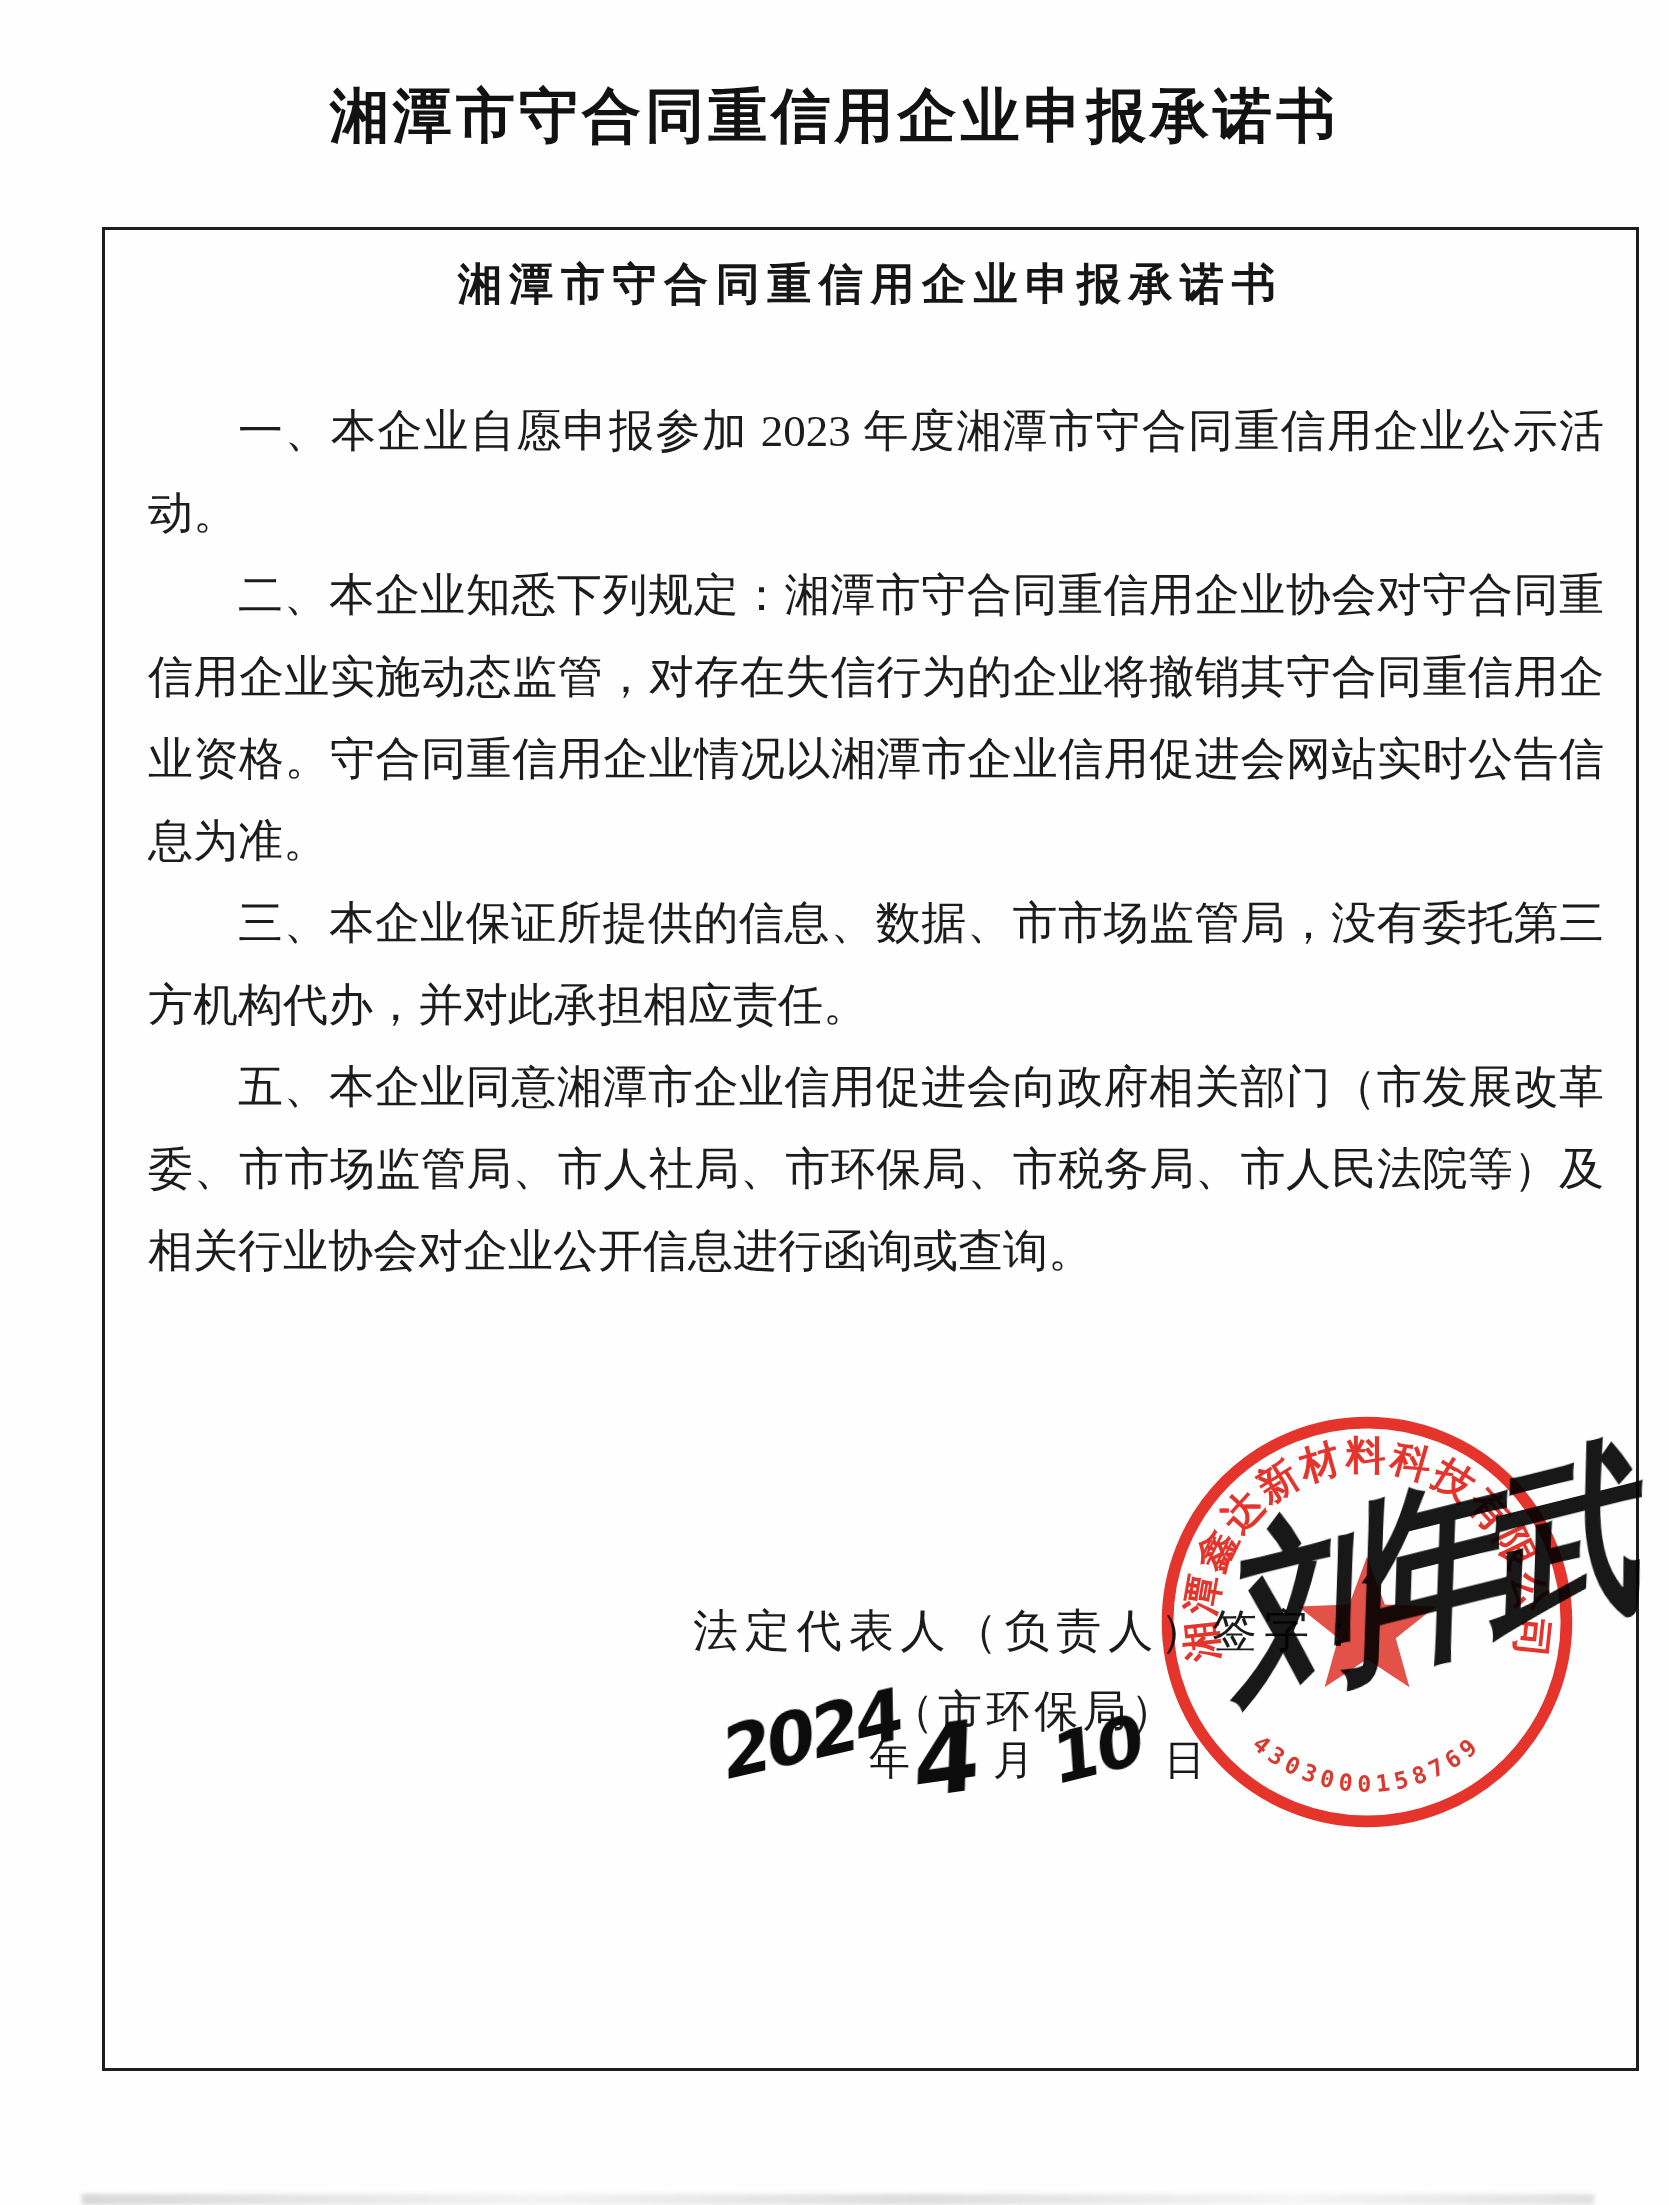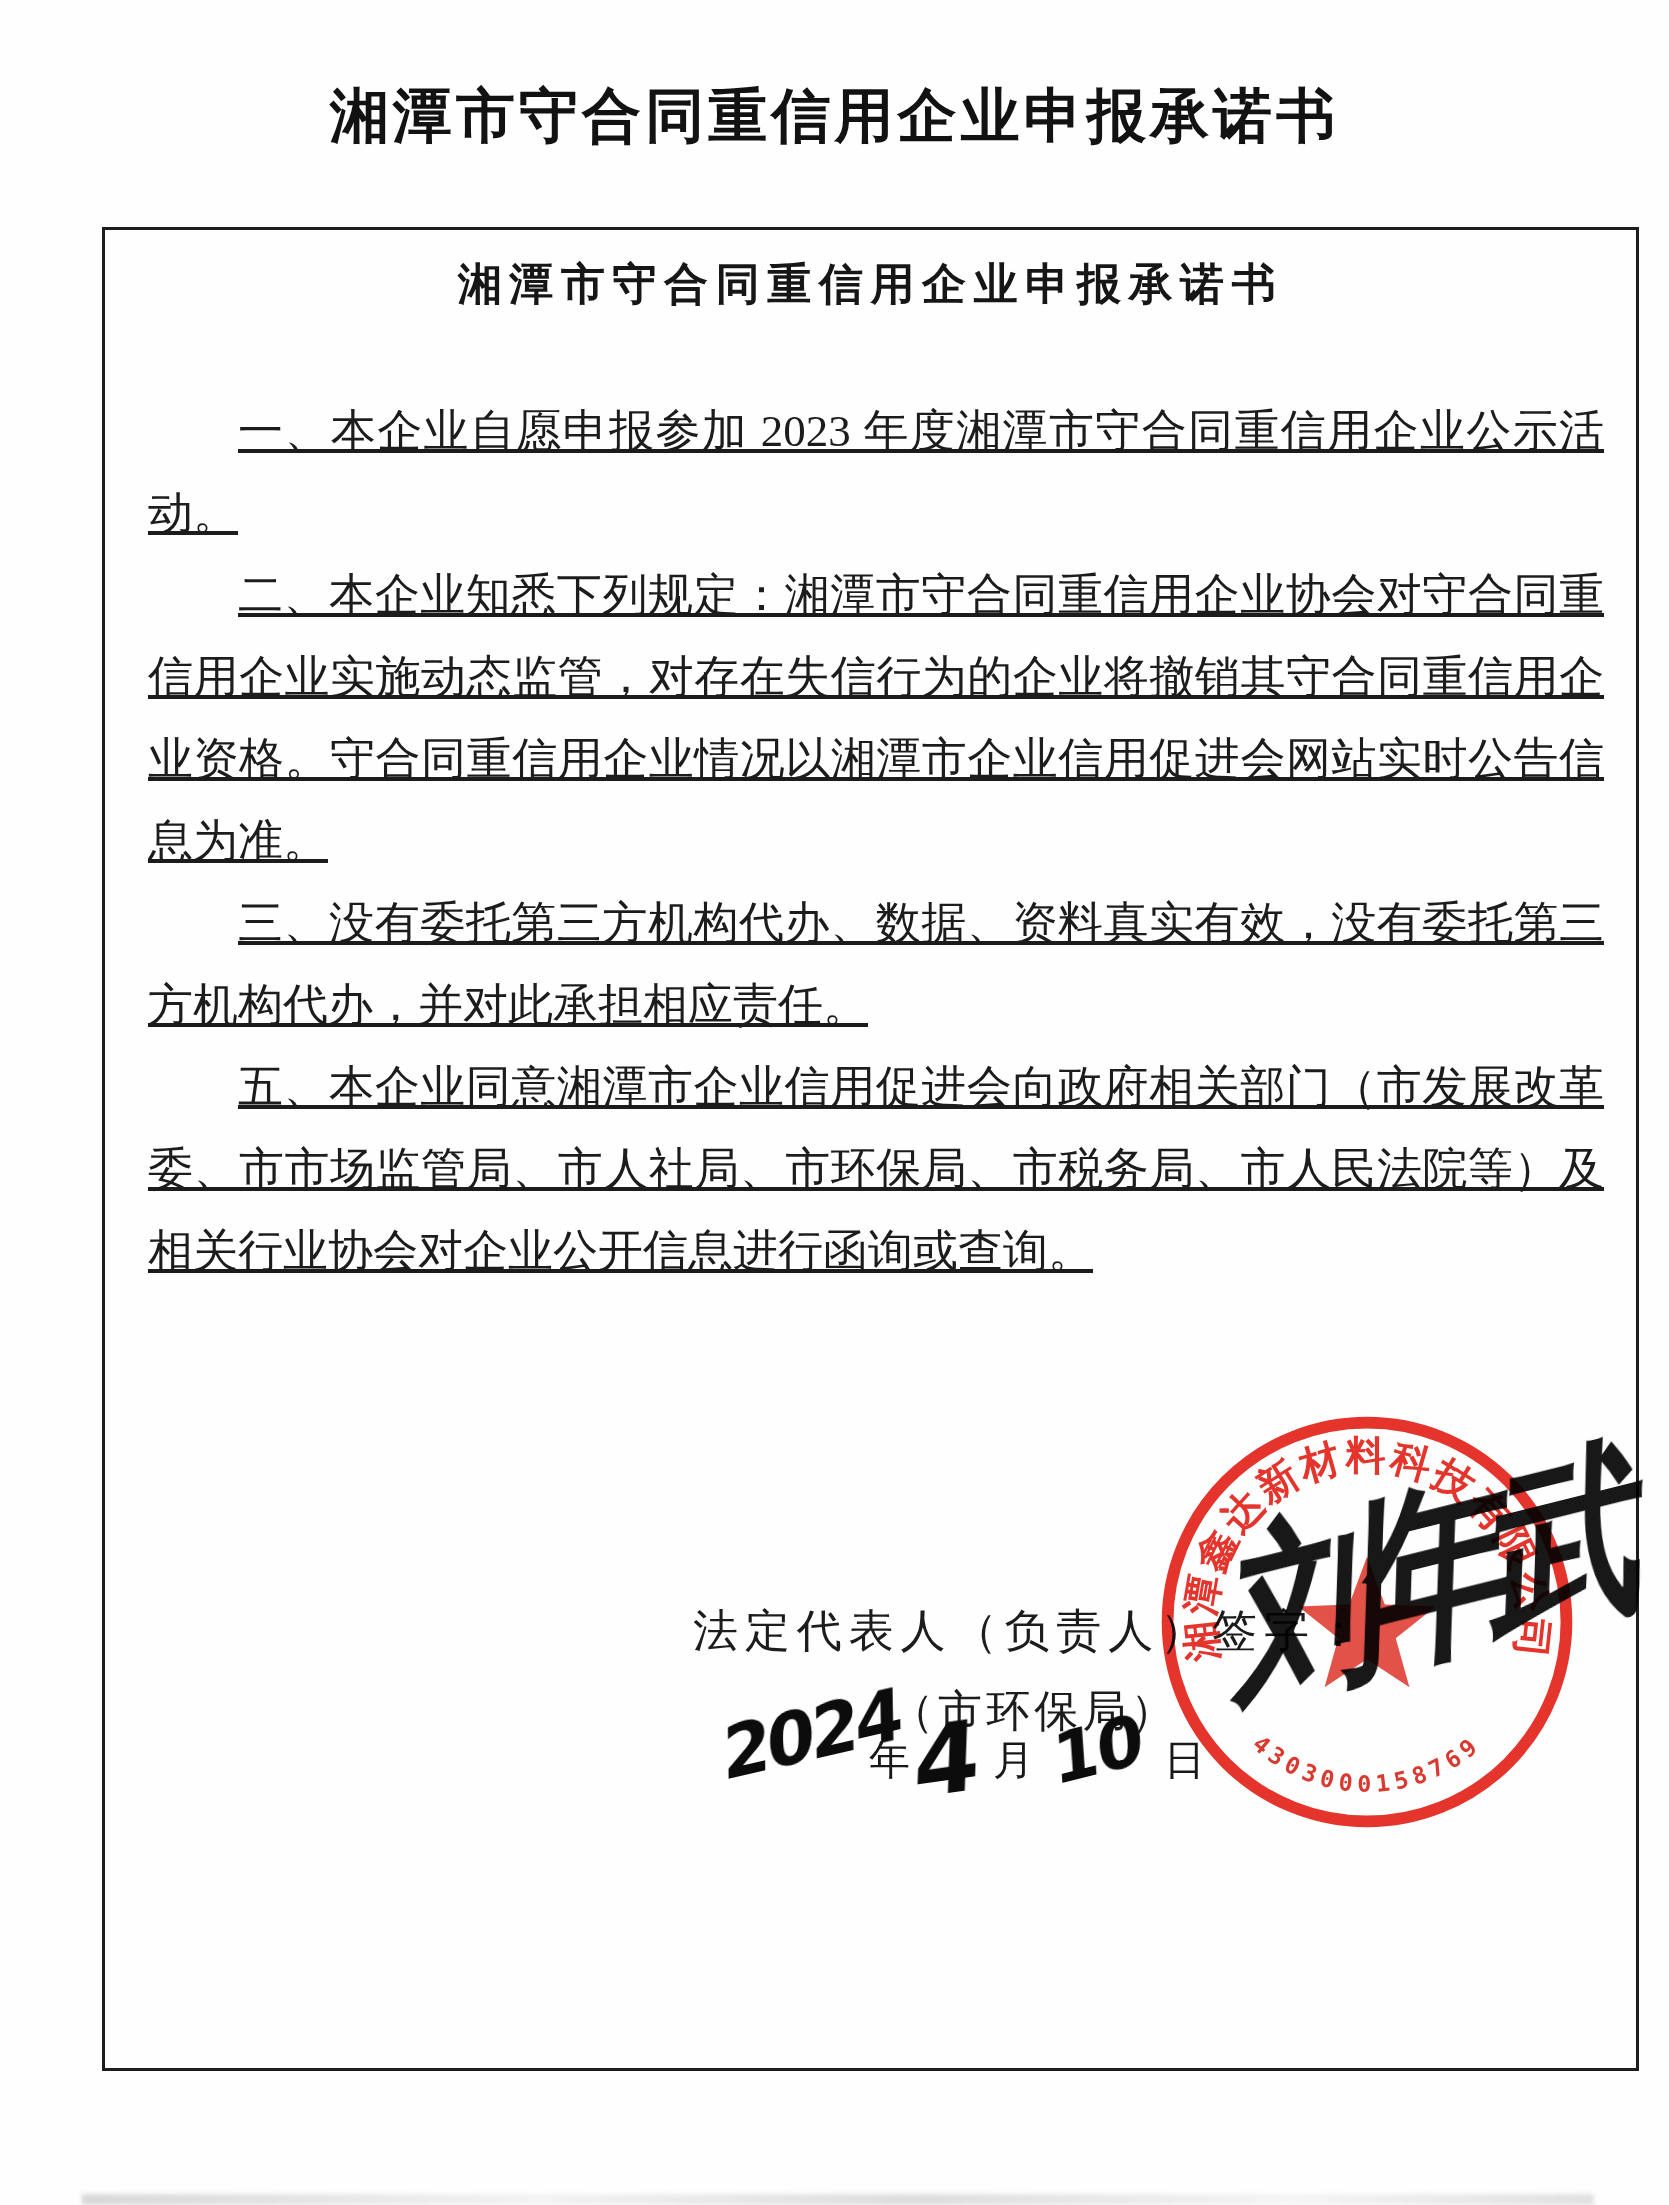--- a/index.html
+++ b/index.html
@@ -16,21 +16,21 @@
     position:absolute;left:102px;top:227px;width:1537px;height:1844px;
     border:3.4px solid #1d1d1d;box-sizing:border-box;background:transparent;
   }
   .inner-title{
     position:absolute;top:25px;left:0;width:100%;text-align:center;
     font-family:"Liberation Sans","DejaVu Sans",sans-serif;font-weight:900;
     font-size:44px;letter-spacing:7.6px;color:#161616;
   }
   .body-text{
     position:absolute;top:160px;left:43px;right:32px;
-    font-size:45px;line-height:82px;text-align:justify;text-justify:inter-ideograph;text-decoration:underline;
+    font-size:45px;line-height:82px;text-align:justify;text-justify:inter-ideograph;
   }
   .body-text p{margin:0;text-indent:2em;}
   .sign-row{
     position:absolute;top:1371px;left:576px;font-size:45px;letter-spacing:6.9px;
     white-space:nowrap;z-index:1;margin-left:12px;
   }
   .seal-note{
     position:absolute;top:1452px;left:785px;font-size:44px;letter-spacing:4.1px;
     white-space:nowrap;z-index:1;
   }
@@ -74,21 +74,21 @@
 
   <div class="main-title">湘潭市守合同重信用企业申报承诺书</div>
 
   <div class="doc-box">
 
     <div class="inner-title">湘潭市守合同重信用企业申报承诺书</div>
 
     <div class="body-text">
       <p>一、本企业自愿申报参加 2023 年度湘潭市守合同重信用企业公示活动。</p>
       <p>二、本企业知悉下列规定：湘潭市守合同重信用企业协会对守合同重信用企业实施动态监管，对存在失信行为的企业将撤销其守合同重信用企业资格。守合同重信用企业情况以湘潭市企业信用促进会网站实时公告信息为准。</p>
-      <p>三、没有委托第三方机构代办、数据、资料真实有效，没有委托第三方机构代办，并对此承担相应责任。</p>
+      <p>三、本企业保证所提供的信息、数据、市市场监管局，没有委托第三方机构代办，并对此承担相应责任。</p>
       <p>五、本企业同意湘潭市企业信用促进会向政府相关部门（市发展改革委、市市场监管局、市人社局、市环保局、市税务局、市人民法院等）及相关行业协会对企业公开信息进行函询或查询。</p>
     </div>
 
     <div class="sign-row">法定代表人（负责人）签字：</div>
 
     <div class="seal-note">（市环保局）</div>
 
     <span class="date-piece hand hand-year">2024</span>
     <span class="date-piece print-unit unit-year">年</span>
     <span class="date-piece hand hand-month">4</span>

